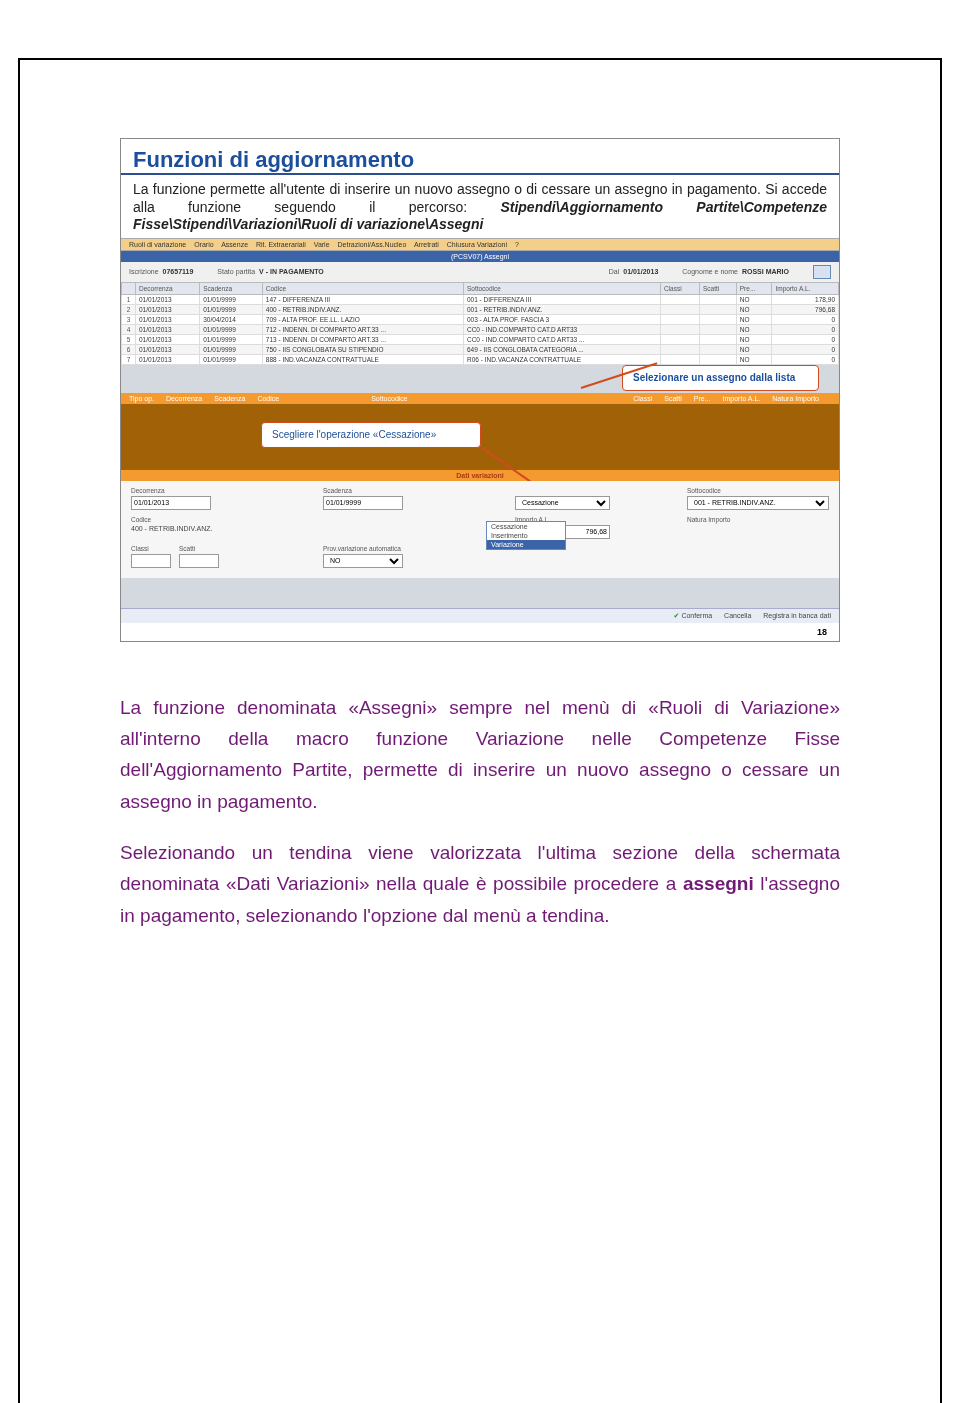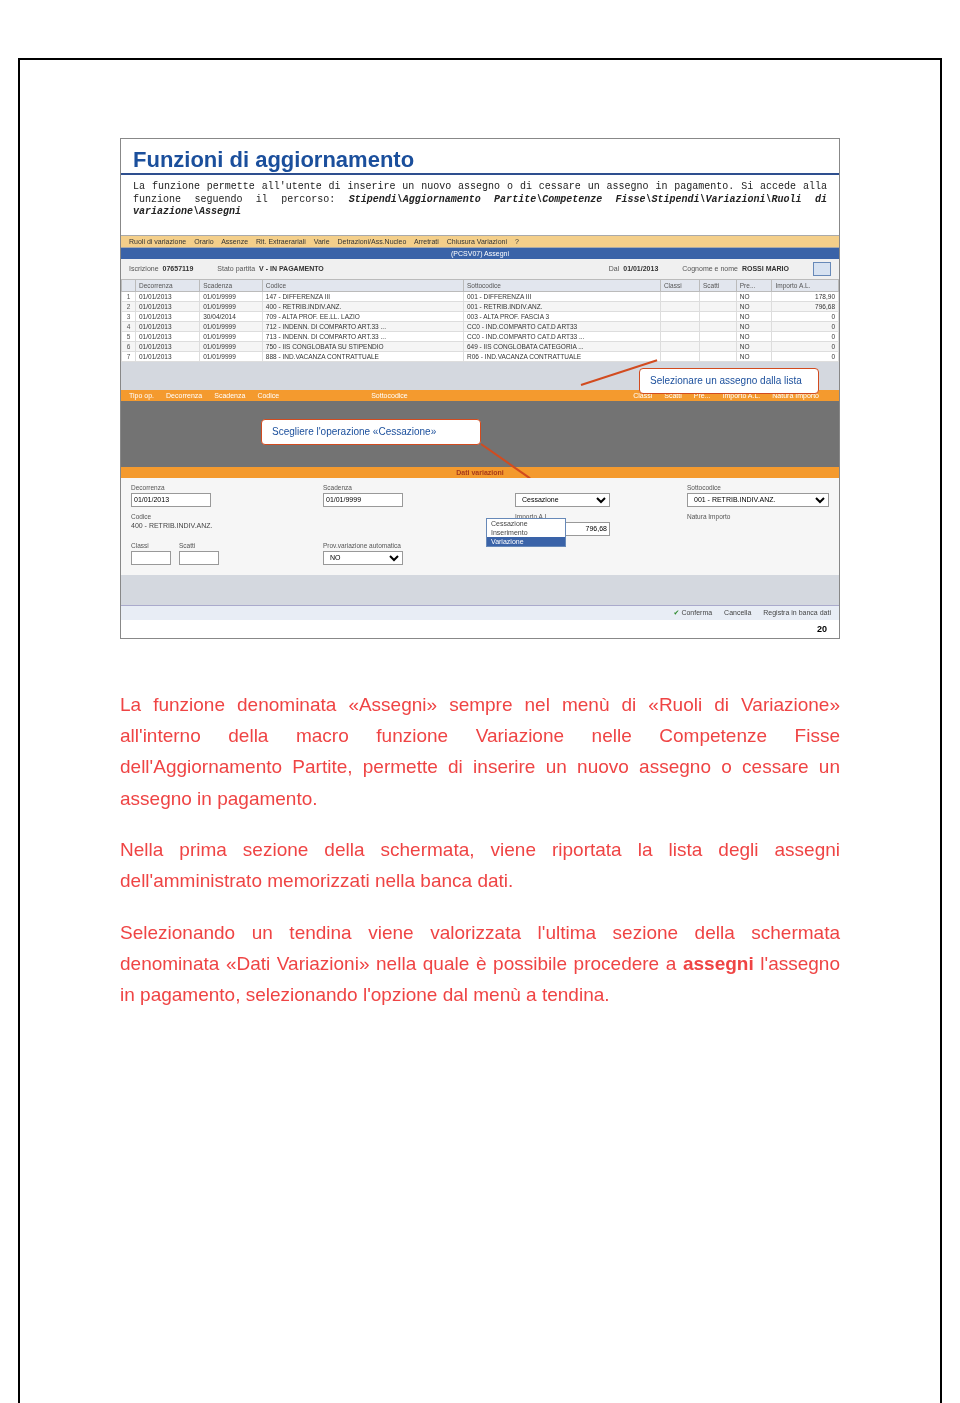--- a/index.html
+++ b/index.html
@@ -32,26 +32,25 @@
   }
   .slide-subtitle {
     color: #4a72b8;
     font-style: italic;
     font-weight: bold;
     font-size: 17px;
     padding: 0 12px 6px 12px;
   }
   .divider { height: 2px; background: #2e4f8f; margin: 0 0 6px 0; }
   .intro {
-    font-size: 10px;
+    font-size: 14px;
     color: #222;
-    padding: 0 12px 16px 12px;
+    padding: 0 12px 4px 12px;
     text-align: justify;
     line-height: 1.25;
-    font-family: Liberation Mono, monospace;
   }
   .intro .b { font-weight: bold; font-style: italic; }
   .menubar {
     background: #f4cf8a;
     color: #333;
     font-size: 7px;
     padding: 2px 8px;
     border-top: 1px solid #aaa;
     border-bottom: 1px solid #aaa;
   }
@@ -104,26 +103,26 @@
   .tipbox {
     position: absolute;
     background: #fff;
     border: 1px solid #d24b1f;
     border-radius: 4px;
     color: #1b4f9c;
     font-size: 10px;
     padding: 6px 10px;
     line-height: 1.2;
   }
-  .tip1 { top: 6px; right: 20px; width: 180px; }
+  .tip1 { top: 0; right: 20px; width: 197px; font-weight: bold; }
   .confirmbar {
     background: #f49a2e; color:#fff; font-size:7px; padding:2px 8px; display:flex;
   }
   .confirmbar span { margin-right: 12px; }
-  .greyzone2 { background: #737373; padding: 6px 8px 60px 8px; position: relative; }
+  .greyzone2 { background: #a16207; padding: 6px 8px 60px 8px; position: relative; }
   .tip2 { top: 18px; left: 140px; width: 220px; }
   .varihdr {
     background: #f49a2e; color: #a83b1b; font-size: 7px; text-align:center; padding:2px 0; font-weight:bold;
   }
   .form {
     background: #f6f6f6;
     padding: 6px 10px 10px 10px;
     font-size: 7px;
     color: #444;
     display: grid;
@@ -148,21 +147,21 @@
     text-align:right;
     color:#444;
   }
   .footerbar .btntxt { margin-left:10px; }
   .footerbar .chk::before { content:"✔"; color:#2e8b2e; margin-right:2px; }
   .pagenum { text-align:right; font-size:9px; font-weight:bold; padding:4px 12px 4px 0; }
   .bodytext {
     margin-top: 50px;
     font-size: 19px;
     line-height: 1.65;
-    color: #ef4444;
+    color: #701a75;
     text-align: justify;
   }
   .bodytext p { margin-bottom: 20px; }
   .bodytext strong { font-weight: bold; }
   .dropdown-sim {
     position: absolute;
     top: 40px; left: 365px;
     width: 80px;
     border:1px solid #6789b8; font-size:7px; z-index:5;
   }
@@ -391,24 +390,23 @@
       </div>
     </div>
 
     <div style="height:30px; background:#d4d8df;"></div>
 
     <div class="footerbar">
       <span class="btntxt chk">Conferma</span>
       <span class="btntxt">Cancella</span>
       <span class="btntxt">Registra in banca dati</span>
     </div>
-    <div class="pagenum">20</div>
+    <div class="pagenum">18</div>
   </div>
 
   <div class="bodytext">
     <p>La funzione denominata «Assegni» sempre nel menù di «Ruoli di Variazione» all'interno della macro funzione Variazione nelle Competenze Fisse dell'Aggiornamento Partite, permette di inserire un nuovo assegno o cessare un assegno in pagamento.</p>
-    <p>Nella prima sezione della schermata, viene riportata la lista degli assegni dell'amministrato memorizzati nella banca dati.</p>
     <p>
       <span>Selezionando un tendina viene valorizzata l'ultima sezione della schermata denominata «Dati Variazioni» nella quale è possibile procedere a </span><strong>assegni</strong><span> l'assegno in pagamento, selezionando l'opzione dal menù a tendina.</span>
     </p>
   </div>
 
 </div>
 
 </body></html>

